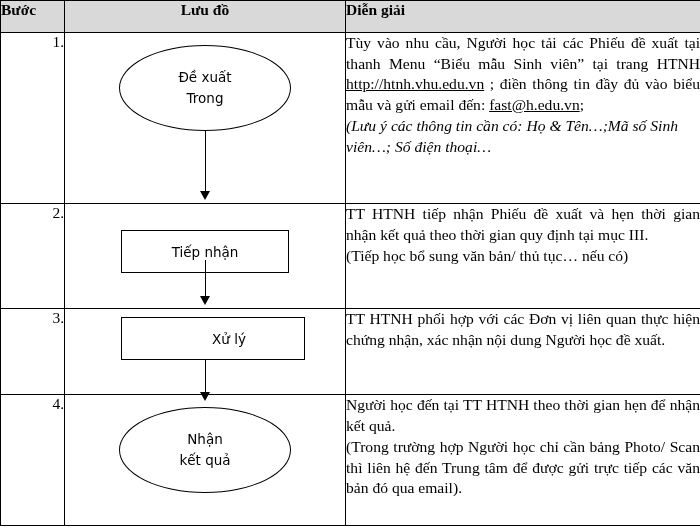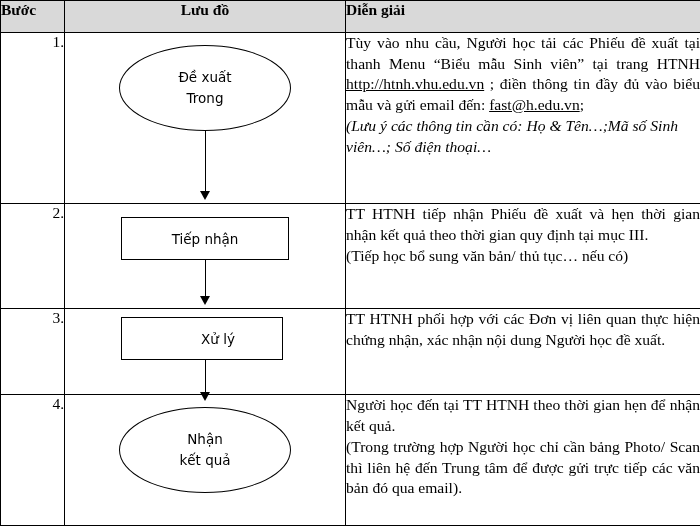--- a/index.html
+++ b/index.html
@@ -182,40 +182,40 @@
           <p><span>Tùy vào nhu cầu, Người học tải các Phiếu đề xuất tại thanh Menu “Biểu mẫu Sinh viên” tại trang HTNH </span><span class="lnk">http://htnh.vhu.edu.vn</span><span> ; điền thông tin đầy đủ vào biểu mẫu và gửi email đến: </span><span class="lnk">fast@h.edu.vn</span><span>;</span></p>
           <p class="ital last-left">(Lưu ý các thông tin cần có: Họ &amp; Tên…;Mã số Sinh viên…; Số điện thoại…</p>
         </td>
       </tr>
 
       <tr class="r2">
         <td class="step">2.</td>
 
         <td class="flow">
           <div class="fc">
-            <div class="node-box" style="left:56px; top:13px; width:168px; height:43px;">
+            <div class="node-box" style="left:56px; top:26px; width:168px; height:43px;">
               <span>Tiếp nhận</span>
             </div>
             <div class="conn" style="left:140px; top:56px; height:40px;"></div>
             <div class="arrowhead" style="left:135px; top:92px;"></div>
           </div>
         </td>
 
         <td class="desc">
           <p>TT HTNH tiếp nhận Phiếu đề xuất và hẹn thời gian nhận kết quả theo thời gian quy định tại mục III.</p>
           <p class="last-left">(Tiếp học bổ sung văn bản/ thủ tục… nếu có)</p>
         </td>
       </tr>
 
       <tr class="r3">
         <td class="step">3.</td>
 
         <td class="flow">
           <div class="fc">
-            <div class="node-box" style="left:56px; top:8px; width:162px; height:43px;padding-left:32px;">
+            <div class="node-box" style="left:56px; top:8px; width:184px; height:43px;padding-left:32px;">
               <span>Xử lý</span>
             </div>
             <div class="conn" style="left:140px; top:51px; height:36px;"></div>
             <div class="arrowhead" style="left:135px; top:83px;"></div>
           </div>
         </td>
 
         <td class="desc">
           <p>TT HTNH phối hợp với các Đơn vị liên quan thực hiện chứng nhận, xác nhận nội dung Người học đề xuất.</p>
         </td>

